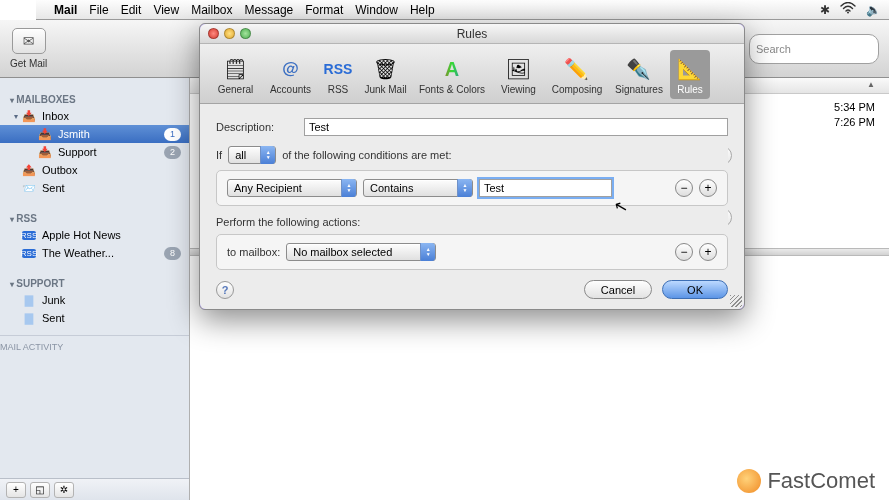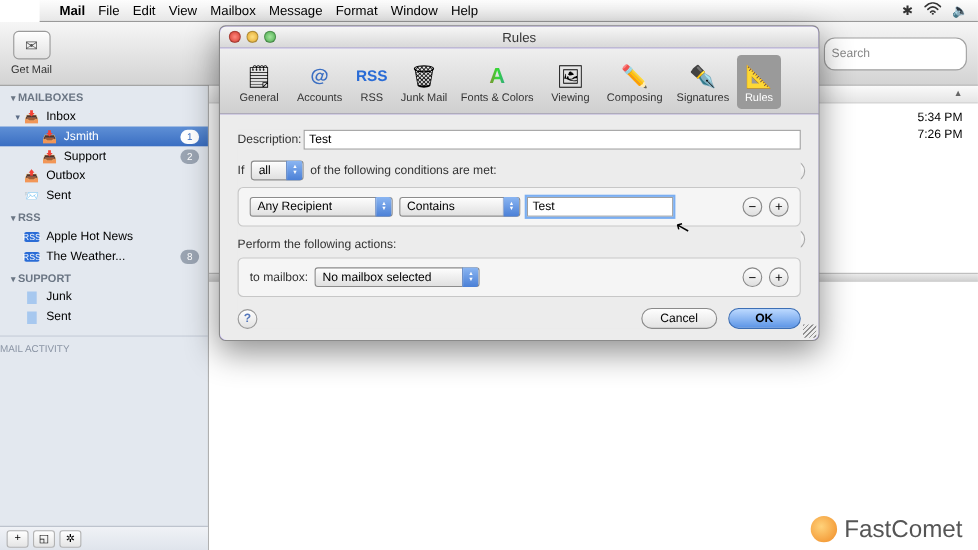--- a/index.html
+++ b/index.html
@@ -14,21 +14,21 @@
   
   .toolbar { height:58px; background:linear-gradient(#f6f6f6,#d3d3d3); border-bottom:1px solid #8f8f8f; display:flex; align-items:center; padding:0 10px; position:relative;}
   .tb-btn { display:flex; flex-direction:column; align-items:center; margin-right:14px;}
   .tb-btn .surface { width:34px; height:26px; border:1px solid #9a9a9a; border-radius:5px; background:linear-gradient(#fefefe,#e2e2e2); display:flex; align-items:center; justify-content:center; box-shadow:0 1px 0 #fff inset;}
   .tb-btn .lbl { font-size:10px; margin-top:4px; color:#333;}
   .envelope-icon { font-size:14px; color:#555;}
   .toolbar .search { margin-left:auto; width:130px; height:18px; border:1px solid #a0a0a0; border-radius:10px; background:#fff; display:flex; align-items:center; padding:14px 6px; color:#888; font-size:11px;}
   
   .main { display:flex; height:calc(500px - 20px - 58px);}
   .sidebar { width:190px; background:#e3e8ef; border-right:1px solid #b0b0b0; display:flex; flex-direction:column;}
-  .sb-heading { font-size:10px; color:#6b7684; font-weight:bold; padding:6px 10px 2px 10px;}
+  .sb-heading { font-size:10px; color:#6b7684; font-weight:bold; padding:16px 10px 2px 10px;}
   .sb-heading::before { content:"▾ "; font-size:8px; color:#6b7684;}
   .sb-item { display:flex; align-items:center; padding:2px 8px 2px 22px; height:18px; border-radius:0;}
   .sb-item .icon { width:14px; margin-right:6px; display:flex; justify-content:center; color:#5f7ca6;}
   .sb-item .lbl { flex:1; white-space:nowrap; overflow:hidden; text-overflow:ellipsis;}
   .sb-item .badge { background:#9aa4b2; color:#fff; font-size:9px; border-radius:8px; padding:0 6px; line-height:13px;}
   .sb-item.disclose { padding-left:14px;}
   .sb-item.disclose::before { content:"▾"; font-size:8px; margin-right:4px; color:#5a6b85;}
   .sb-item.sel { background:linear-gradient(#5f90d6,#3a6ec2); color:#fff;}
   .sb-item.sel .icon { color:#fff;}
   .sb-item.sel .badge { background:#fff; color:#3a6ec2;}
@@ -226,21 +226,21 @@
       </div>
   </div>
 
   <div class="dlg-body">
 
     <div class="bg-btn" style="right:12px; top:42px; width:72px; height:19px; line-height:17px;">Edit</div>
     <div class="bg-btn" style="right:12px; top:104px; width:72px; height:19px; line-height:17px;">Remove</div>
 
     <div style="position:relative; background:#ececec; padding:0;">
     <div class="row">
-      <span class="lblt" style="width:60px;">Description:</span>
+      <span class="lblt" style="width:88px;">Description:</span>
       <input class="aqua-input" value="Test" style="">
     </div>
 
     <div class="row" style="margin-bottom:6px;align-items:center;">
       <span class="lblt" style="margin-right:6px;">If</span>
       <span class="aqua-select" style="width:48px;">
         <span>all</span>
         <span class="arrows">▲<br>▼</span>
       </span>
       <span class="lblt" style="margin-left:6px;">of the following conditions are met:</span>
@@ -272,21 +272,21 @@
       <span style="flex:1"></span>
       <span class="circ-btn">−</span>
       <span class="circ-btn">+</span>
     </div>
 
     <div class="row" style="margin-top:4px; margin-bottom:0;">
       <span class="help-btn">?</span>
       <span style="flex:1"></span>
       <span class="aqua-btn">Cancel</span>
       <span style="width:10px;"></span>
-      <span class="aqua-btn default" style="padding:0 24px;font-weight:bold;">OK</span>
+      <span class="aqua-btn default" style="padding:0 24px;">OK</span>
     </div>
     </div>
     <div class="resize-grip"></div>
   </div>
 </div>
 
 <div class="cursor">↖</div>
 
 <div class="watermark">
   <div class="comet"></div>

